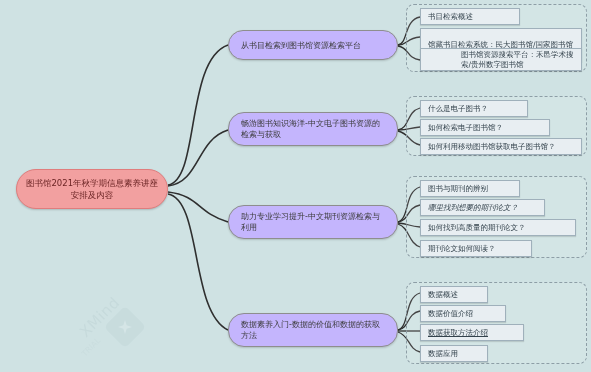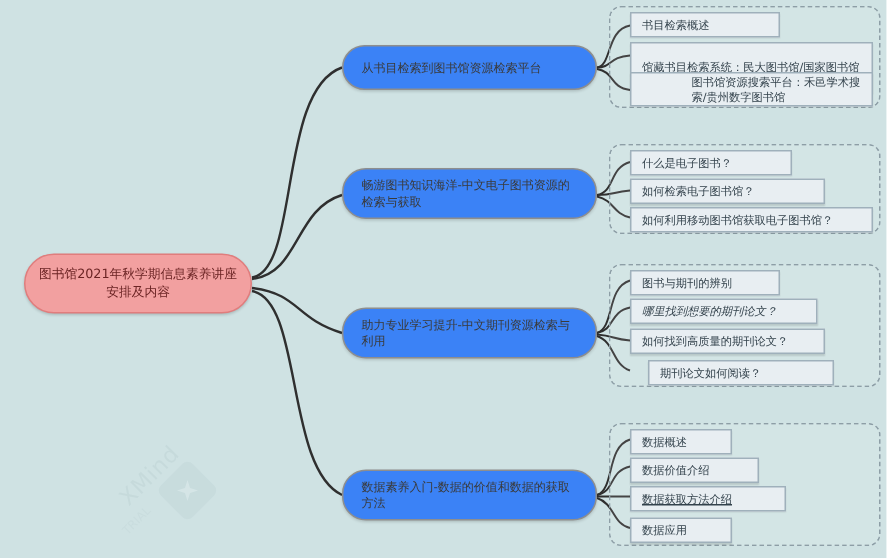--- a/index.html
+++ b/index.html
@@ -90,21 +90,21 @@
     padding: 0 8px;
     color: #6b2424;
     font-size: 8.5px;
     line-height: 12px;
     box-shadow: 0 1px 2px rgba(0,0,0,.18);
   }
 
   
   .branch-node {
     position: absolute;
-    background: #3b82f6;
+    background: #c4b5fd;
     border: 1px solid #8e8e8e;
     border-radius: 16px;
     box-sizing: border-box;
     display: flex;
     align-items: center;
     padding: 0 12px;
     color: #3a3a3a;
     font-size: 8px;
     line-height: 11px;
     box-shadow: 0 1px 2px rgba(0,0,0,.16);
@@ -216,24 +216,24 @@
 
   <div class="branch-node" style="left:228px; top:205px; width:170px; height:34px;">
     <span>助力专业学习提升-中文期刊资源检索与利用</span>
   </div>
   <div class="leaf-node" style="left:420px; top:180px; width:100px; height:17px;">
     <span>图书与期刊的辨别</span>
   </div>
   <div class="leaf-node" style="left:420px; top:199px; width:125px; height:17px;font-style:italic;">
     <span>哪里找到想要的期刊论文？</span>
   </div>
-  <div class="leaf-node" style="left:420px; top:219px; width:130px; height:17px;">
+  <div class="leaf-node" style="left:420px; top:219px; width:156px; height:17px;">
     <span>如何找到高质量的期刊论文？</span>
   </div>
-  <div class="leaf-node" style="left:420px; top:240px; width:124px; height:17px;margin-left:12px;">
+  <div class="leaf-node" style="left:420px; top:240px; width:112px; height:17px;">
     <span>期刊论文如何阅读？</span>
   </div>
 
   <div class="branch-node" style="left:228px; top:313px; width:170px; height:34px;">
     <span>数据素养入门-数据的价值和数据的获取方法</span>
   </div>
   <div class="leaf-node" style="left:420px; top:286px; width:68px; height:17px;">
     <span>数据概述</span>
   </div>
   <div class="leaf-node" style="left:420px; top:305px; width:86px; height:17px;">

